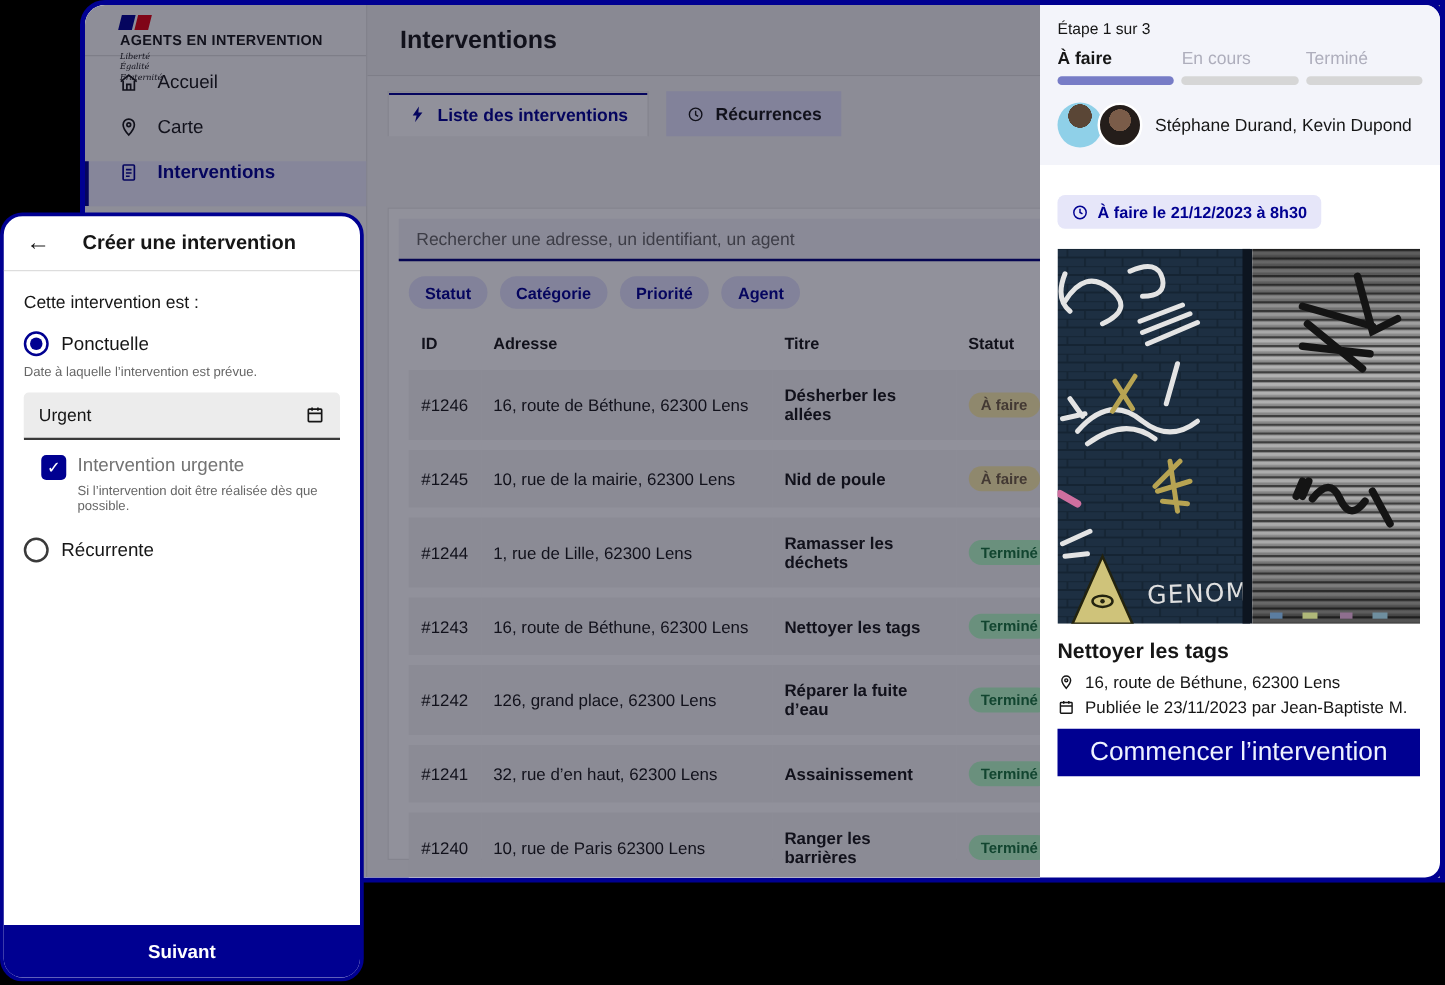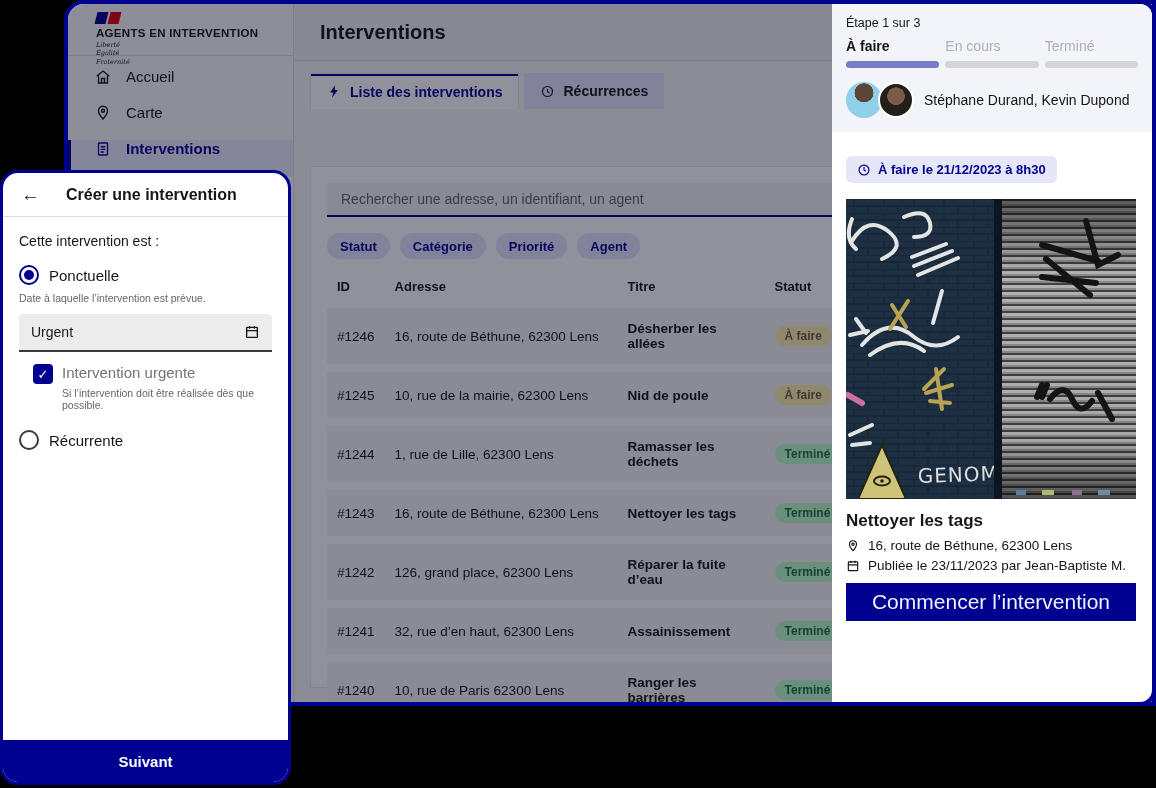--- a/index.html
+++ b/index.html
@@ -3,42 +3,42 @@
 <meta charset="utf-8">
 <style>
   html,body{margin:0;padding:0;background:#000;width:1156px;height:788px;overflow:hidden;
     font-family:"Liberation Sans","DejaVu Sans",sans-serif;-webkit-font-smoothing:antialiased;}
   *{box-sizing:border-box;}
 
   
   .main-window{position:absolute;left:64px;top:0;width:1092px;height:706px;background:#f6f6f6;
     border:4px solid #000091;border-radius:20px 0 0 0;overflow:hidden;}
   .sidebar{position:absolute;left:0;top:0;width:226px;height:100%;background:#f9f9f9;border-right:1px solid #ddd;}
-  .brand{height:52px;padding:8px 0 0 28px;border-bottom:1px solid #ddd;}
+  .brand{height:41px;padding:8px 0 0 28px;border-bottom:1px solid #ddd;}
   .flag{display:flex;height:12px;margin-bottom:3px;}
   .flag i{display:block;width:11px;height:12px;transform:skewX(-14deg);margin-right:2px;}
   .flag .f-blue{background:#000091;}
   .flag .f-red{background:#e1000f;}
   .brand-title{font-size:11.5px;font-weight:bold;color:#161616;letter-spacing:.3px;}
   .brand-motto{font-family:"DejaVu Serif",serif;font-style:italic;font-size:6.5px;line-height:1.3;color:#161616;margin-top:2px;}
   .nav{padding-top:12px;}
   .nav-item{height:36px;display:flex;align-items:flex-start;gap:14px;padding-left:26px;font-size:15px;color:#161616;cursor:pointer;}
   .nav-item svg{width:18px;height:18px;}
   .nav-item.active{color:#000091;background:#ececfe;box-shadow:inset 3px 0 0 #000091;font-weight:bold;}
   .header-band{position:absolute;left:226px;right:0;top:0;height:57px;background:#f0f0f0;border-bottom:1px solid #ddd;
     display:flex;align-items:center;padding-left:26px;}
   .page-title{font-size:20px;font-weight:bold;color:#161616;}
   .content{position:absolute;left:226px;right:0;top:57px;bottom:0;background:#f6f6f6;}
-  .tabs{display:flex;gap:5px;margin:12px 0 0 16px;}
+  .tabs{display:flex;gap:14px;margin:12px 0 0 16px;}
   .tab{height:36px;display:flex;align-items:center;gap:8px;padding:0 16px;font-size:14px;font-weight:bold;cursor:pointer;}
   .tab svg{width:15px;height:15px;}
   .tab.active{background:#fff;color:#000091;border:1px solid #e5e5e5;border-bottom:none;box-shadow:inset 0 2px 0 #000091;}
   .tab.inactive{background:#e3e3fd;color:#161616;}
   .list-card{position:absolute;left:16px;right:0;top:105px;bottom:14px;background:#fff;border:1px solid #e7e7e7;}
-  .search-wrap{margin:16px;height:34px;background:#f3f3f7;border-bottom:2px solid #00007a;display:flex;align-items:center;}
+  .search-wrap{margin:8px;height:34px;background:#f3f3f7;border-bottom:2px solid #00007a;display:flex;align-items:center;}
   .search-input{border:none;background:transparent;outline:none;width:100%;font-size:14px;padding:0 14px;color:#161616;
     font-family:"Liberation Sans","DejaVu Sans",sans-serif;}
   .search-input::placeholder{color:#666;}
   .chips{display:flex;gap:10px;margin:12px 16px 0 16px;}
   .chip{height:26px;display:flex;align-items:center;padding:0 13px;border-radius:14px;background:#e3e3fd;
     color:#000091;font-size:13px;font-weight:bold;cursor:pointer;}
   table.itv{width:calc(100% - 16px);margin:6px 0 0 16px;border-collapse:separate;border-spacing:0 8px;}
   table.itv th{font-size:13px;font-weight:bold;color:#161616;text-align:left;padding:6px 10px;}
   table.itv td{font-size:13.5px;color:#161616;padding:13px 10px;background:#f4f4f4;}
   td.c-id{color:#666;}

